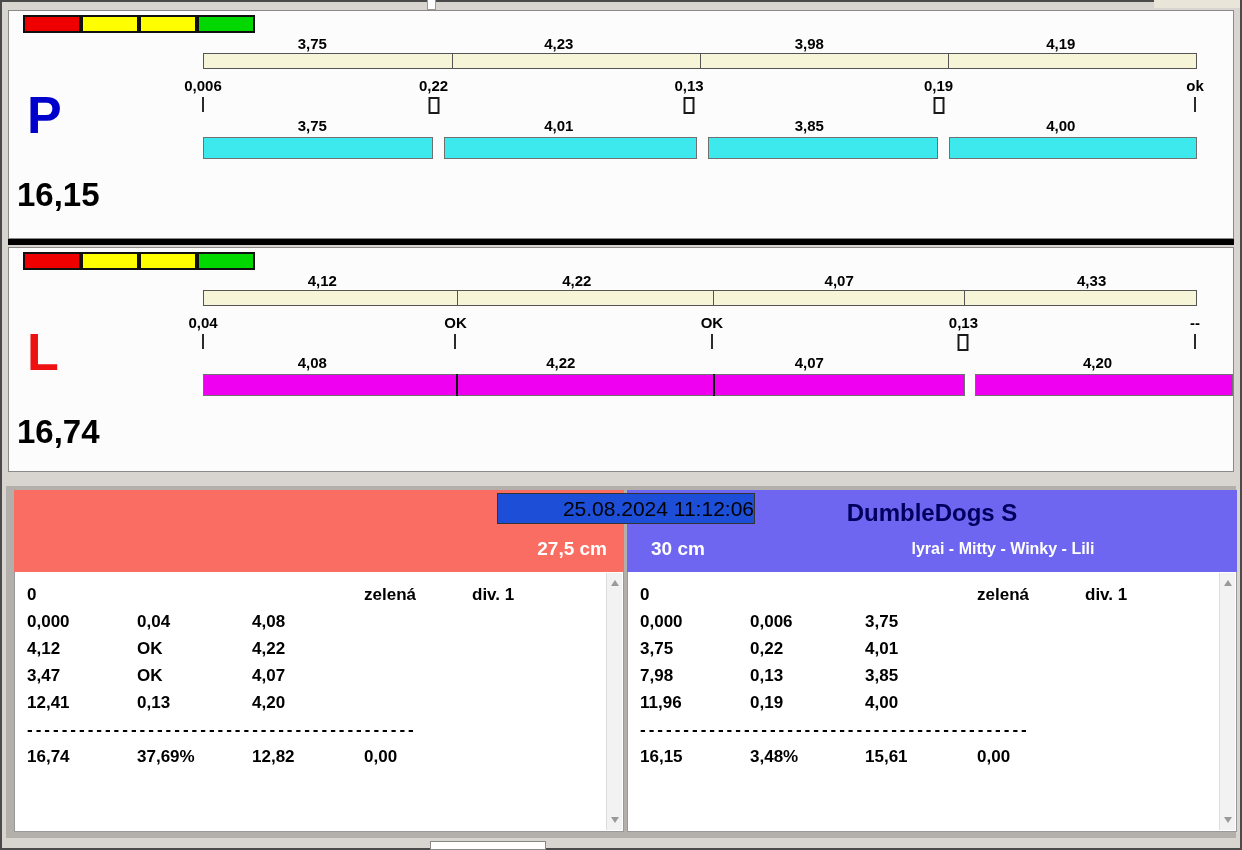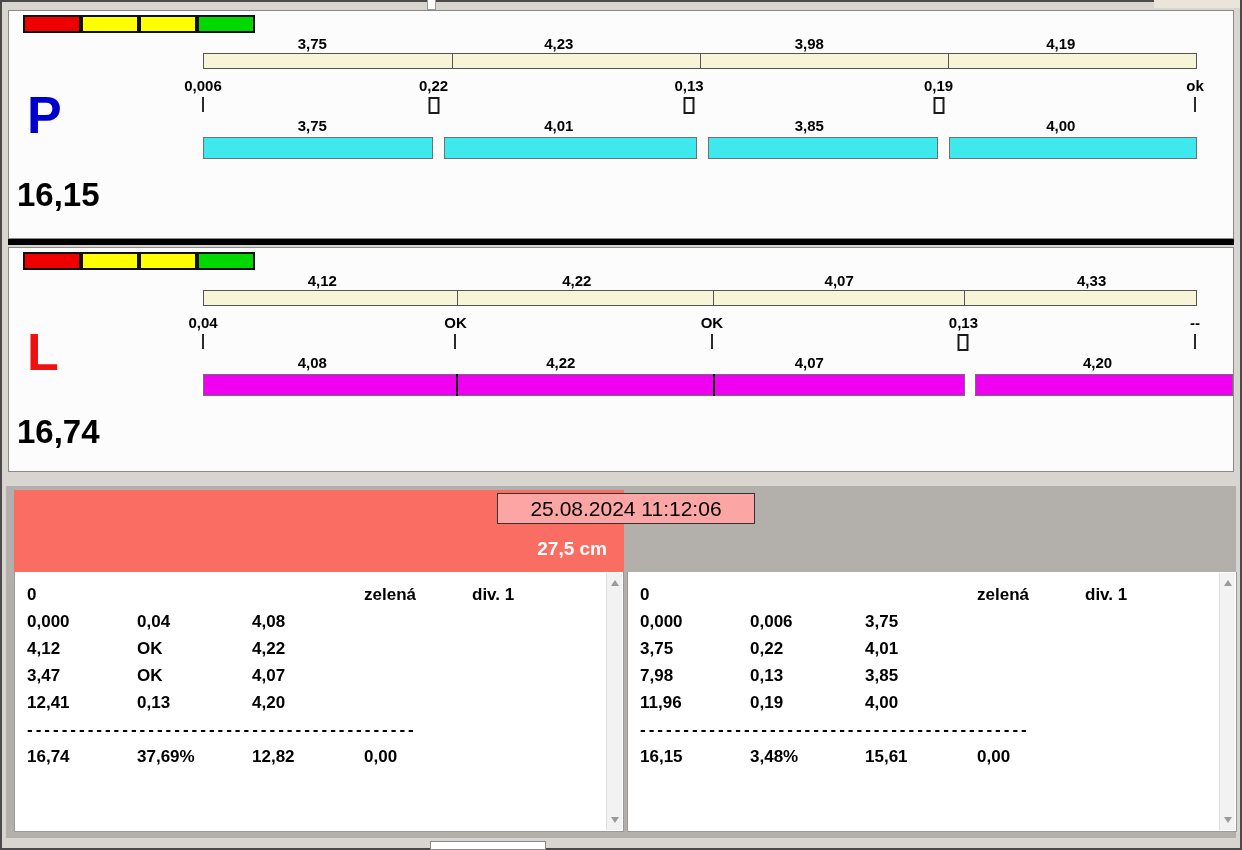--- a/index.html
+++ b/index.html
@@ -78,22 +78,22 @@
   .scrollbar { position:absolute; top:1px; right:1px; bottom:1px; width:16px;
                background:#f2f2f2; border-left:1px solid #ddd; }
   .sb-up, .sb-down { position:absolute; left:0; right:0; height:16px; }
   .sb-up { top:2px; } .sb-down { bottom:2px; }
   .sb-up::after { content:""; display:block; margin:5px auto 0; width:0; height:0;
       border-left:4px solid transparent; border-right:4px solid transparent; border-bottom:6px solid #9a9a9a; }
   .sb-down::after { content:""; display:block; margin:5px auto 0; width:0; height:0;
       border-left:4px solid transparent; border-right:4px solid transparent; border-top:6px solid #9a9a9a; }
 
   .timestamp-box { position:absolute; left:497px; top:493px; width:258px; height:31px; z-index:5;
-      background:#fca5a5; border:1px solid #333; font-size:21px; color:#000;
-      text-align:center; line-height:29px; white-space:nowrap; }
+      background:#1d4ed8; border:1px solid #333; font-size:21px; color:#000;
+      text-align:right; line-height:29px; white-space:nowrap; }
 
   
   .artifact-top-notch { position:absolute; left:427px; top:0; width:9px; height:10px;
       background:#fff; border:1px solid #999; border-top:none; }
   .artifact-top-right { position:absolute; left:1154px; top:0; width:86px; height:8px; background:#e9e5d9; }
   .artifact-bottom-box { position:absolute; left:430px; top:841px; width:116px; height:9px;
       background:#fff; border:1px solid #888; }
 </style>
 </head>
 <body>
@@ -266,20 +266,25 @@
         </div>
       </div>
       <div class="scrollbar">
         <div class="sb-up"></div>
         <div class="sb-down"></div>
       </div>
     </div>
   </section>
 
   <section class="team-panel" id="team-right">
+    <div class="team-header">
+      <div class="team-name">DumbleDogs S</div>
+      <div class="team-dogs">lyrai - Mitty - Winky - Lili</div>
+      <div class="team-height">30 cm</div>
+    </div>
     <div class="team-body">
       <div class="team-rows">
         <div class="trow">
           <span class="c1">0</span>
             <span class="c2"></span>
             <span class="c3"></span>
             <span class="c4">zelená</span>
             <span class="c5">div. 1</span>
         </div>
         <div class="trow">

